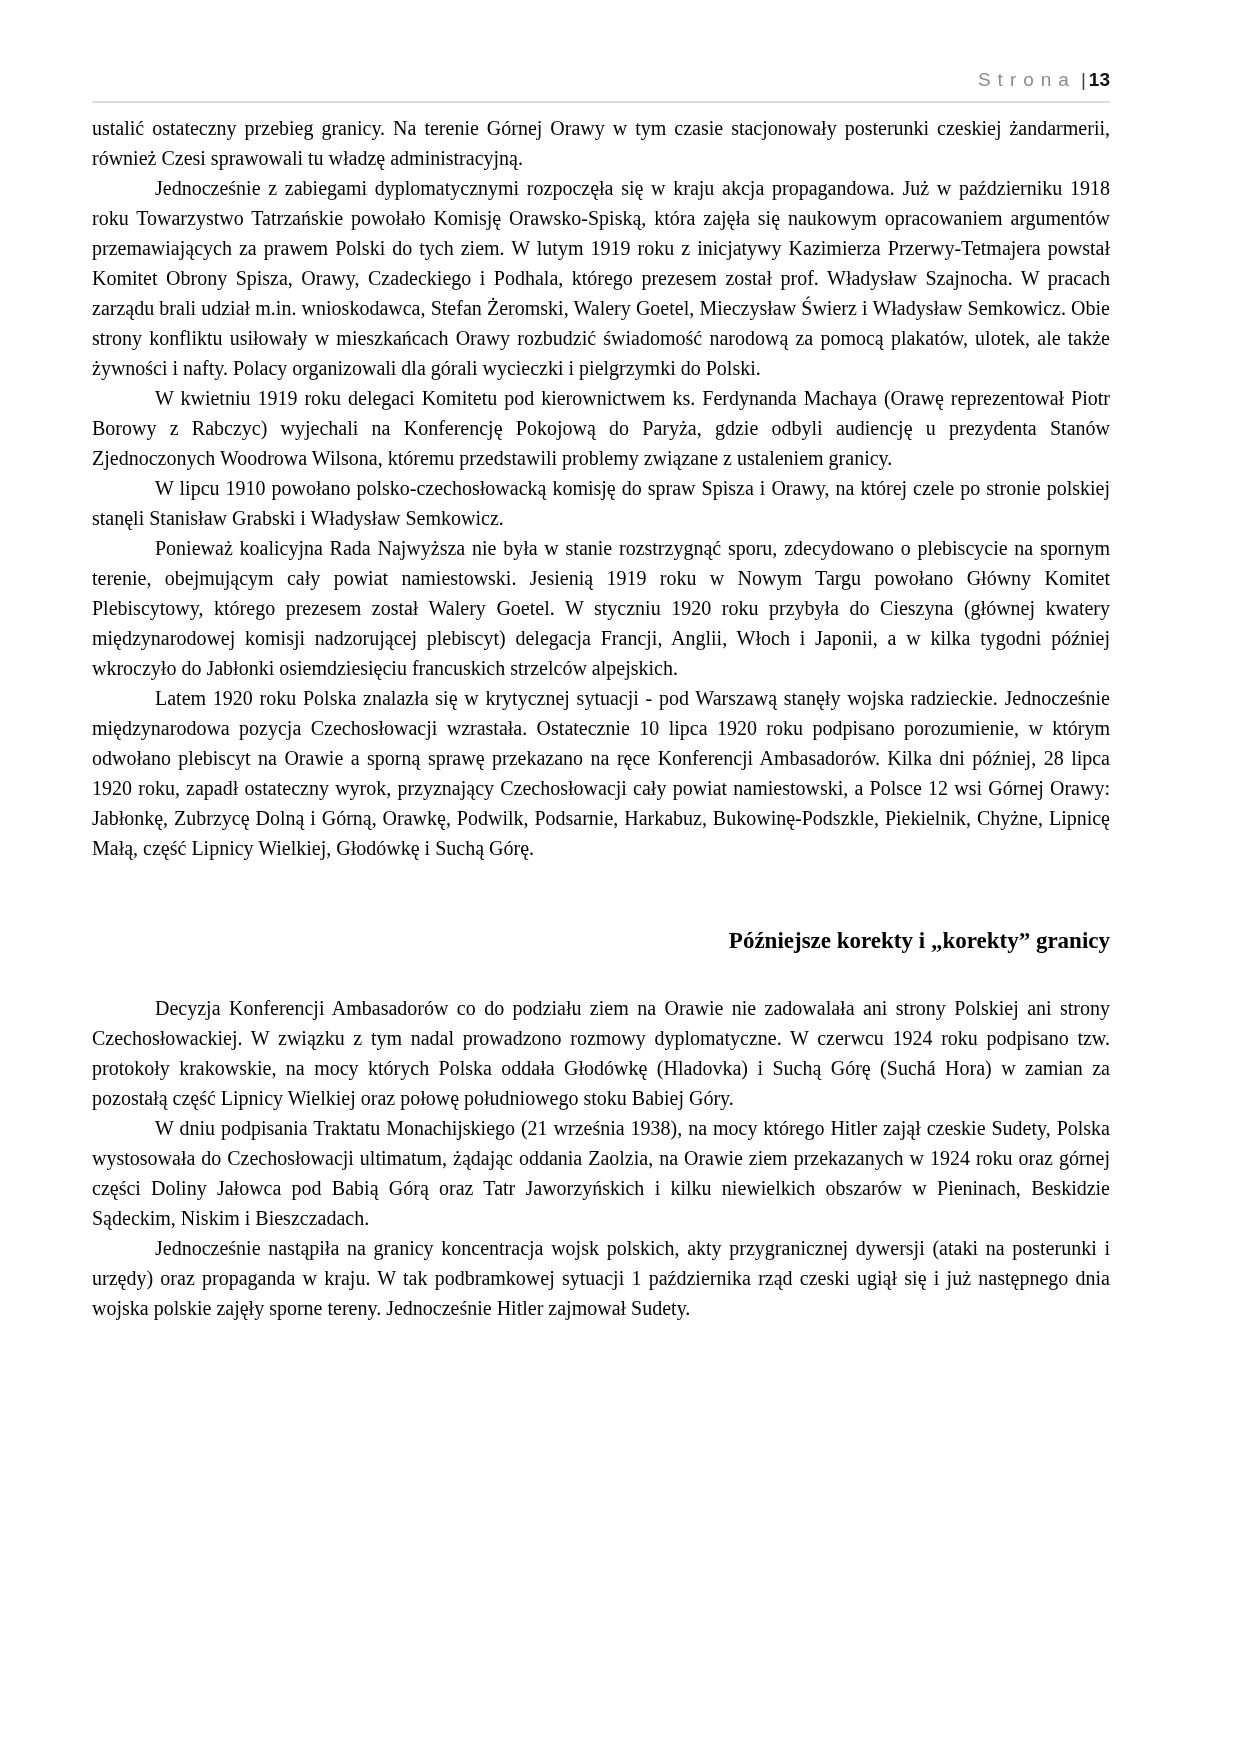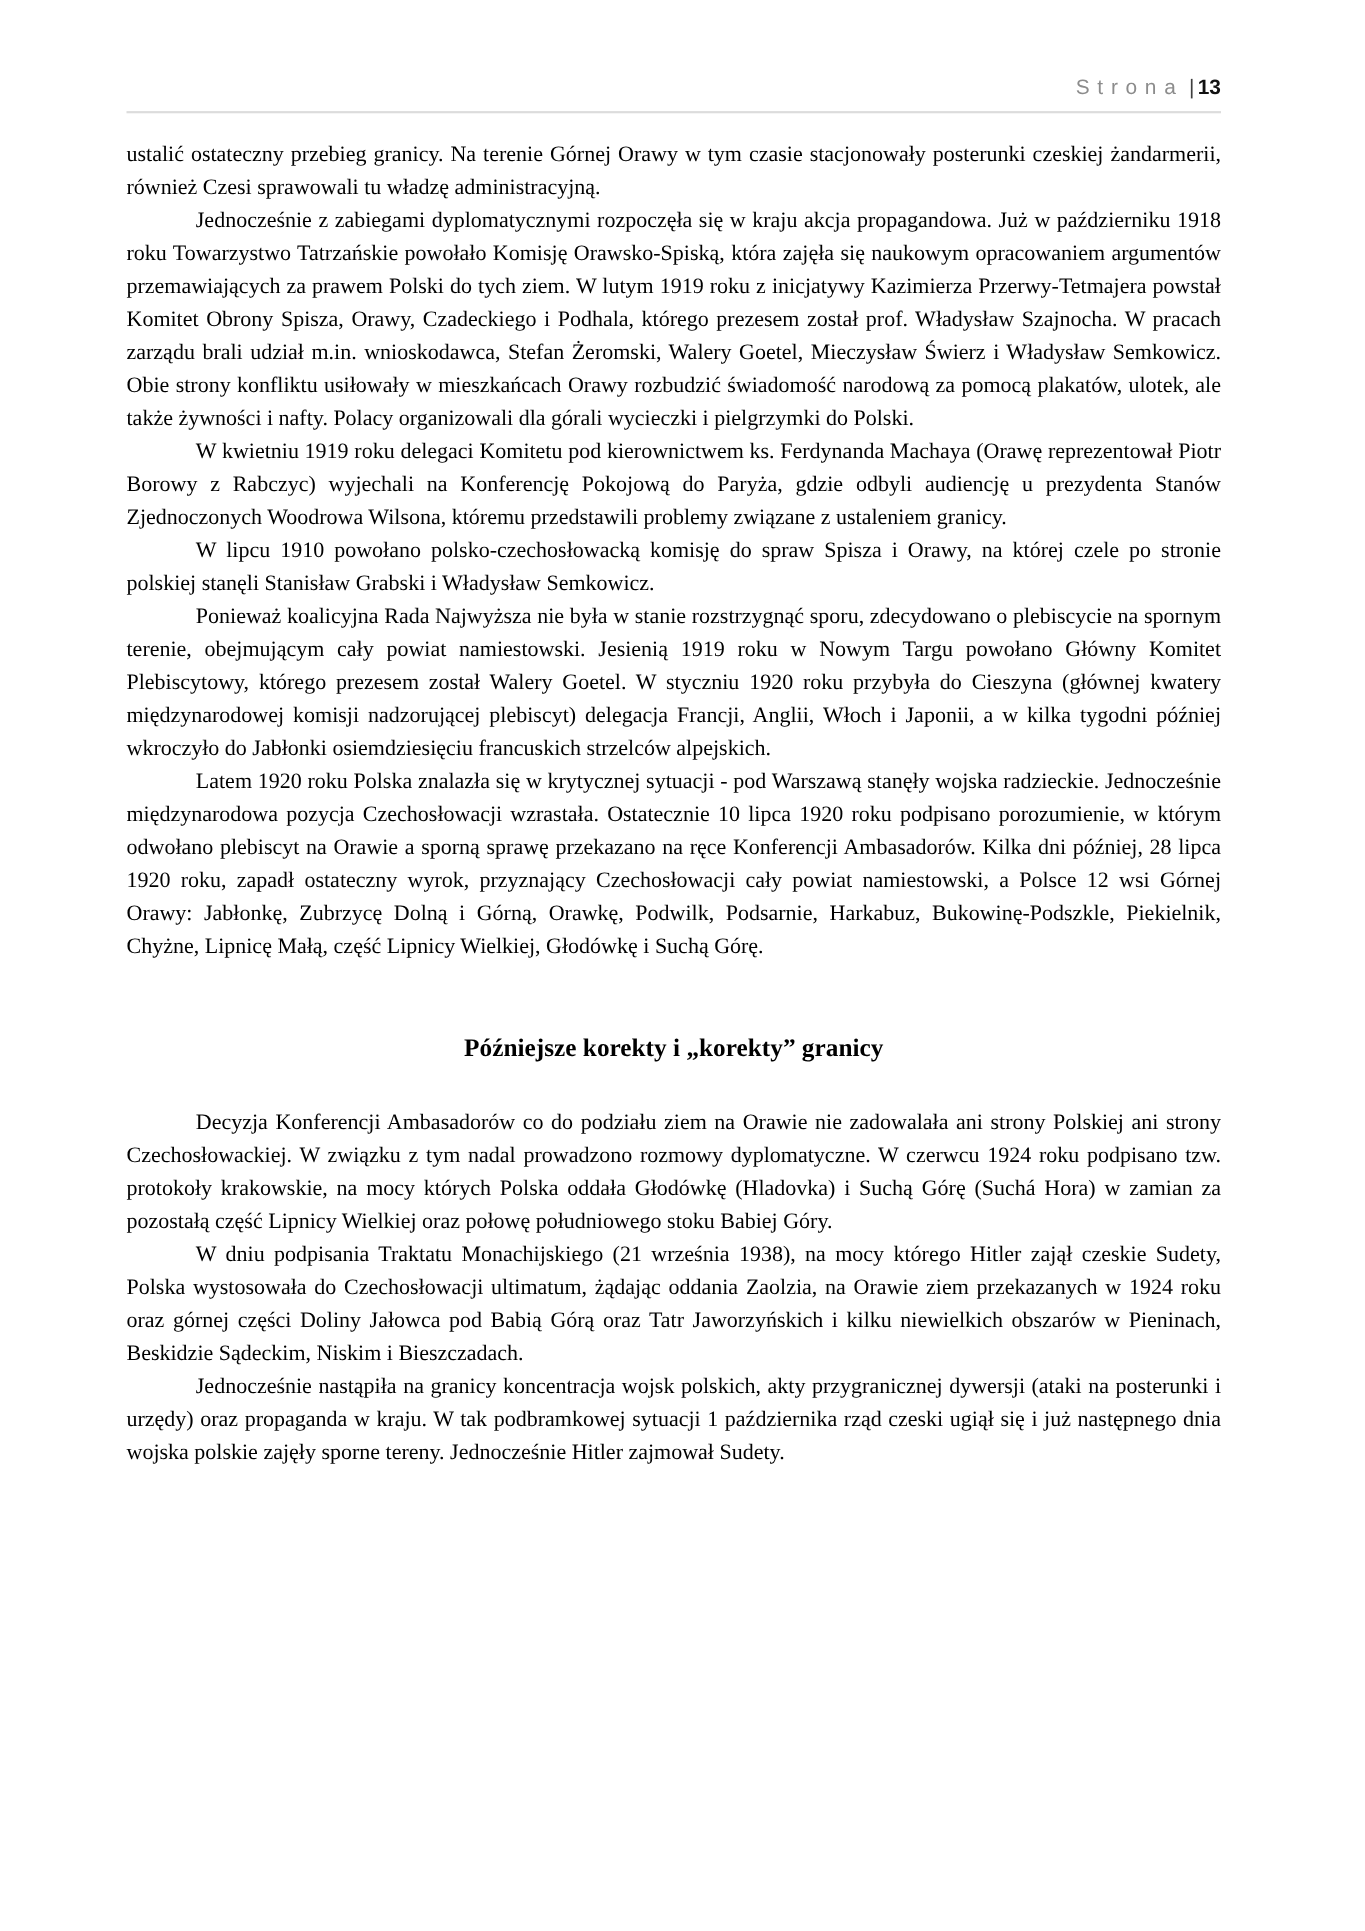--- a/index.html
+++ b/index.html
@@ -6,21 +6,21 @@
     margin: 0;
     padding: 0;
     background: #ffffff;
   }
   .page {
     position: relative;
     width: 1241px;
     height: 1755px;
     box-sizing: border-box;
     background: #ffffff;
-    padding: 68px 131px 0 115px;
+    padding: 68px 131px 0 92px;
     font-family: "Liberation Serif", "DejaVu Serif", serif;
     color: #000000;
   }
   .header {
     text-align: right;
     font-family: "Liberation Sans", "DejaVu Sans", sans-serif;
     font-size: 19px;
     line-height: 24px;
     padding-bottom: 9px;
     white-space: nowrap;
@@ -37,36 +37,36 @@
   .header-num {
     color: #111111;
     font-weight: bold;
   }
   .rule {
     border: none;
     border-top: 2px solid #dcdcdc;
     margin: 0;
   }
   .body-text {
-    margin-top: 22px;
+    margin-top: 10px;
     font-size: 20px;
     line-height: 30px;
     text-align: justify;
   }
   .body-text p {
     margin: 0;
   }
   .body-text p.indent {
     text-indent: 63px;
   }
   h2.section-heading {
     font-size: 23px;
     line-height: 32px;
     font-weight: bold;
-    text-align: center;
+    text-align: right;
     margin: 62px 0 36px 0;
     text-indent: 0;
   }
 </style>
 </head>
 <body>
 
 <div class="page">
 
   <div class="header">

